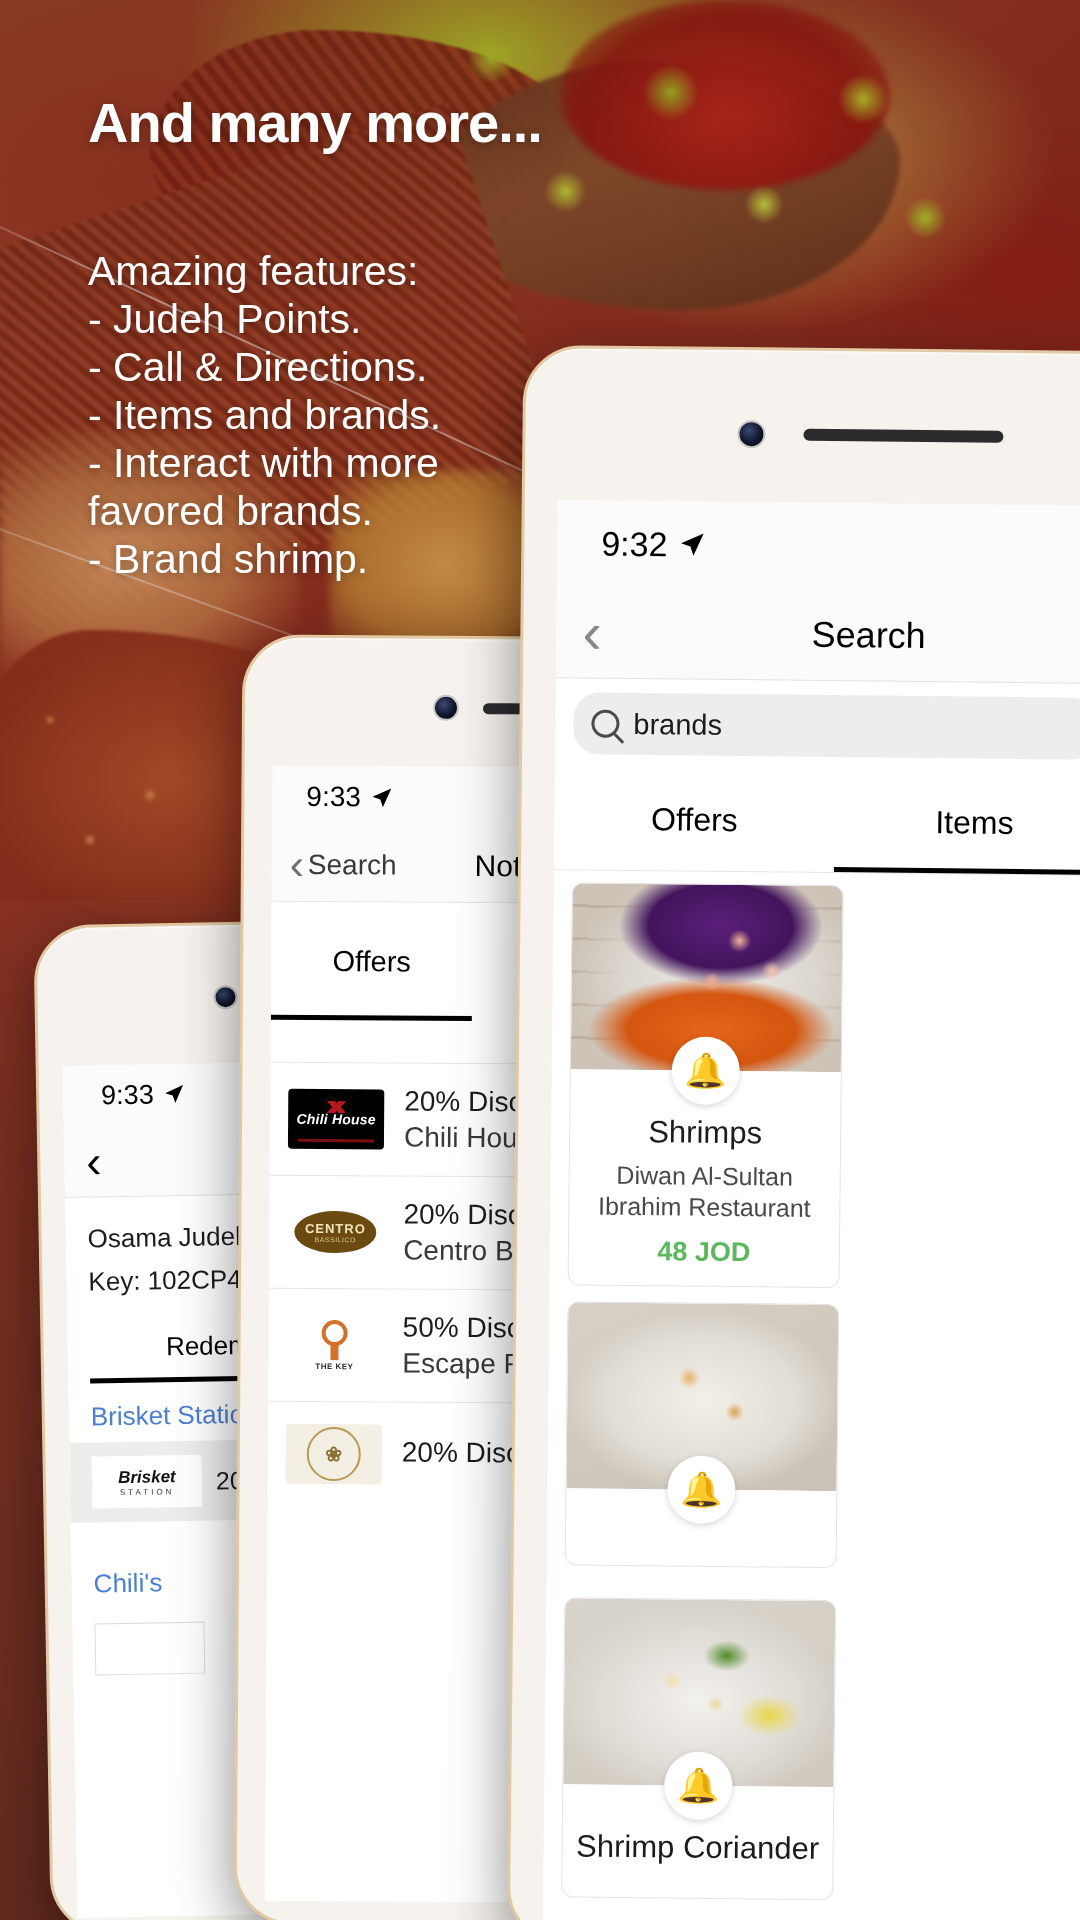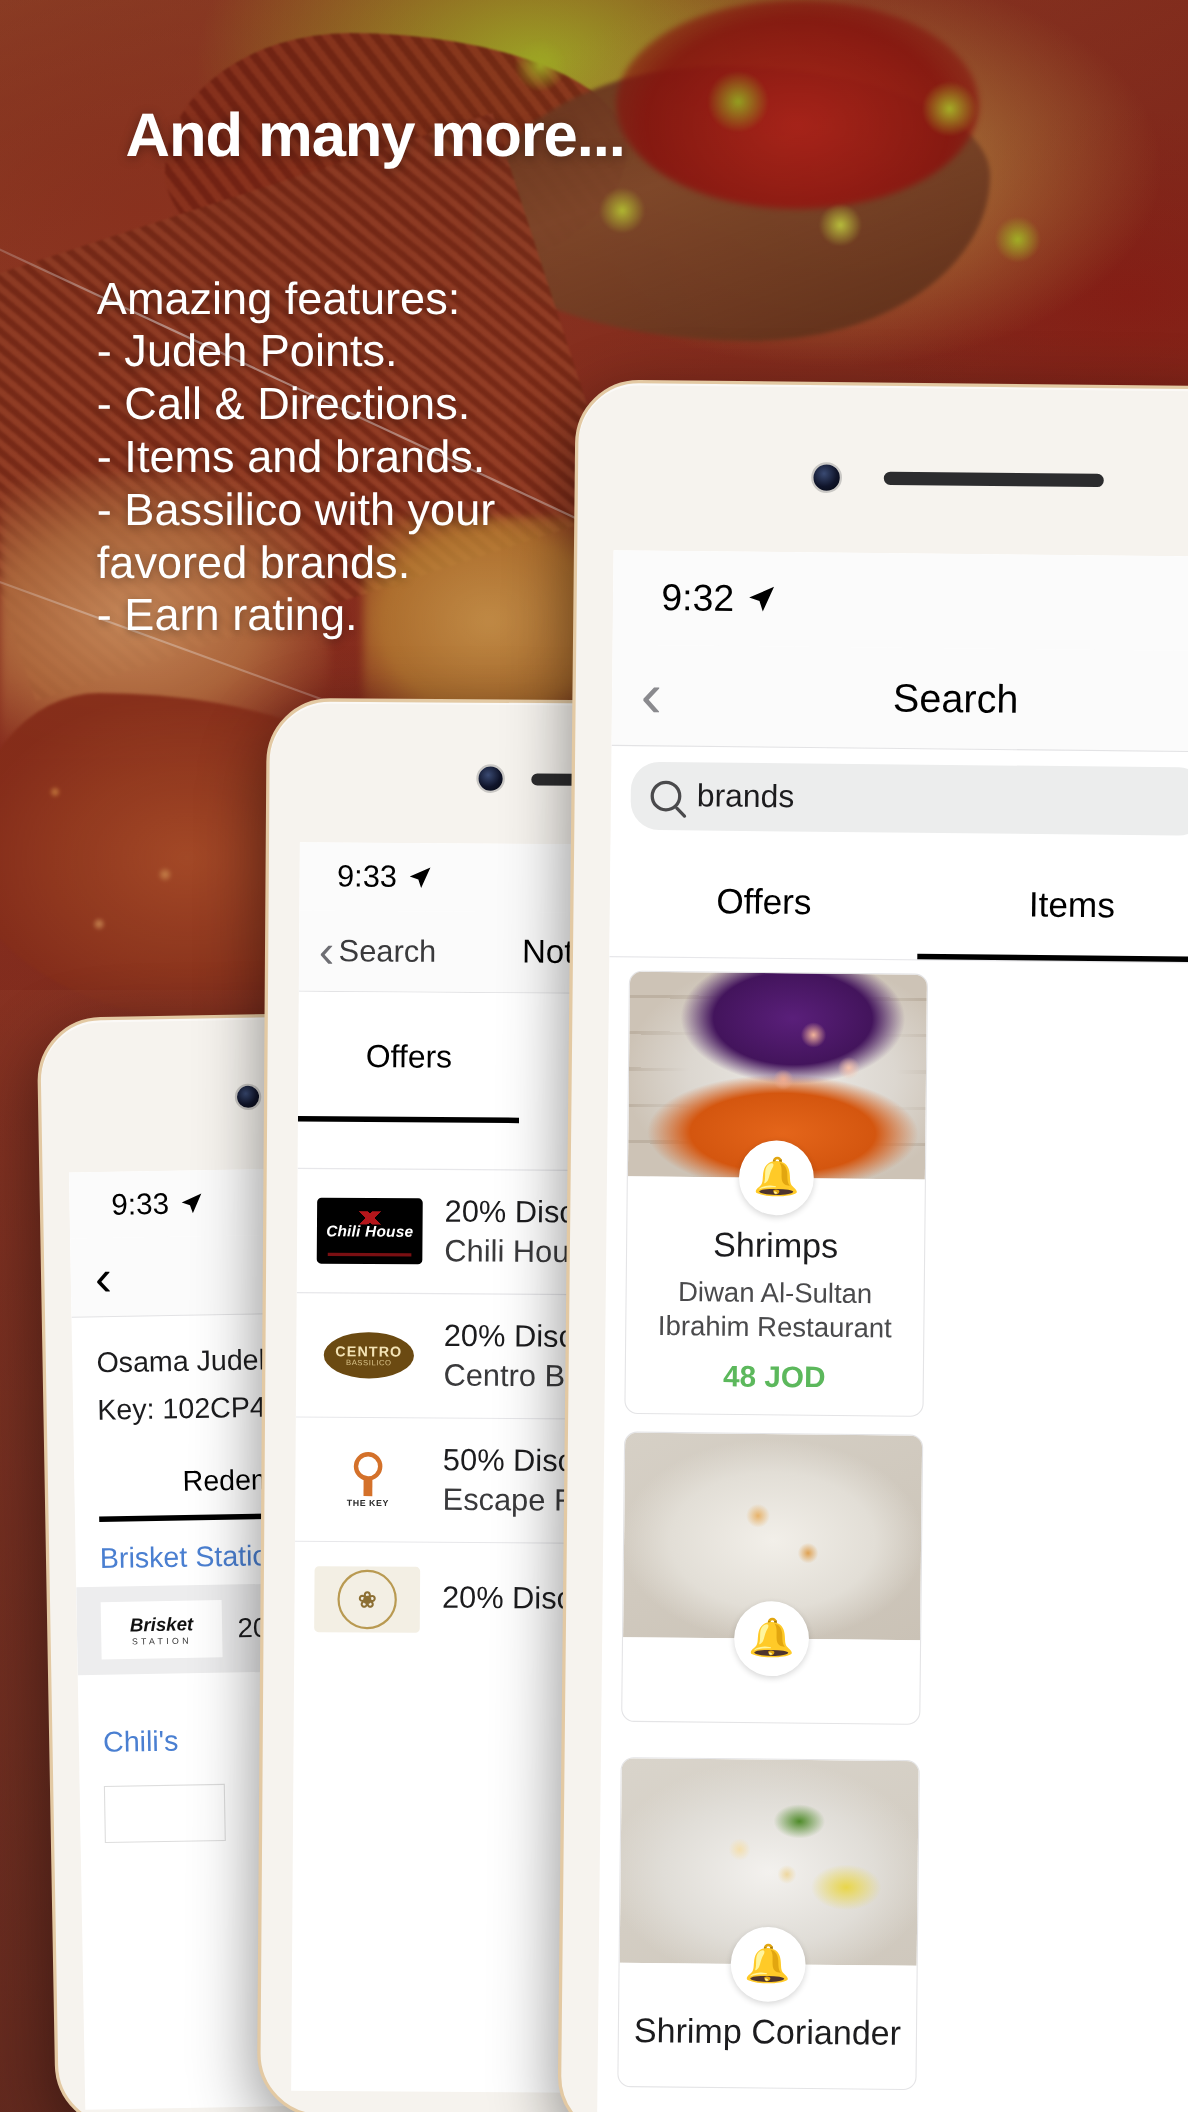--- a/index.html
+++ b/index.html
@@ -103,21 +103,20 @@
   .scrim {
     background:linear-gradient(165deg, rgba(70,20,14,.30) 0%, rgba(80,25,18,.12) 28%, rgba(110,45,32,.30) 60%, rgba(90,35,25,.45) 100%);
   }
 
   
   #promo { position:absolute; left:88px; top:90px; width:480px; z-index:20; }
   #headline {
     color:#fff; font-size:56px; font-weight:700; letter-spacing:-1px;
     text-shadow:0 2px 10px rgba(0,0,0,.35);
     white-space:nowrap;
-    text-align:right;
   }
   #features { margin-top:92px; }
   #features .f-line {
     color:#fff; font-size:41px; font-weight:400; line-height:48px;
     text-shadow:0 2px 8px rgba(0,0,0,.35);
     white-space:nowrap;
   }
   #features .f-wrap { white-space:normal; }
 
   
@@ -269,22 +268,22 @@
   <div class="bg-layer scrim"></div>
 </div>
 
 <div id="promo">
   <div id="headline">And many more...</div>
   <div id="features">
     <div class="f-line">Amazing features:</div>
     <div class="f-line">- Judeh Points.</div>
     <div class="f-line">- Call &amp; Directions.</div>
     <div class="f-line">- Items and brands.</div>
-    <div class="f-line f-wrap">- Bassilico with your favored brands.</div>
-    <div class="f-line">- Earn rating.</div>
+    <div class="f-line f-wrap">- Interact with more favored brands.</div>
+    <div class="f-line">- Brand shrimp.</div>
   </div>
 </div>
 
 <div class="phone" id="phone-left">
   <div class="cam" style="left:178px; top:62px; width:20px; height:20px;"></div>
 
   <div class="screen">
 
     <div class="statusbar" style="height:60px; padding:0 0 0 38px;">
       <span class="st-time" style="font-size:27px;">9:33</span>

